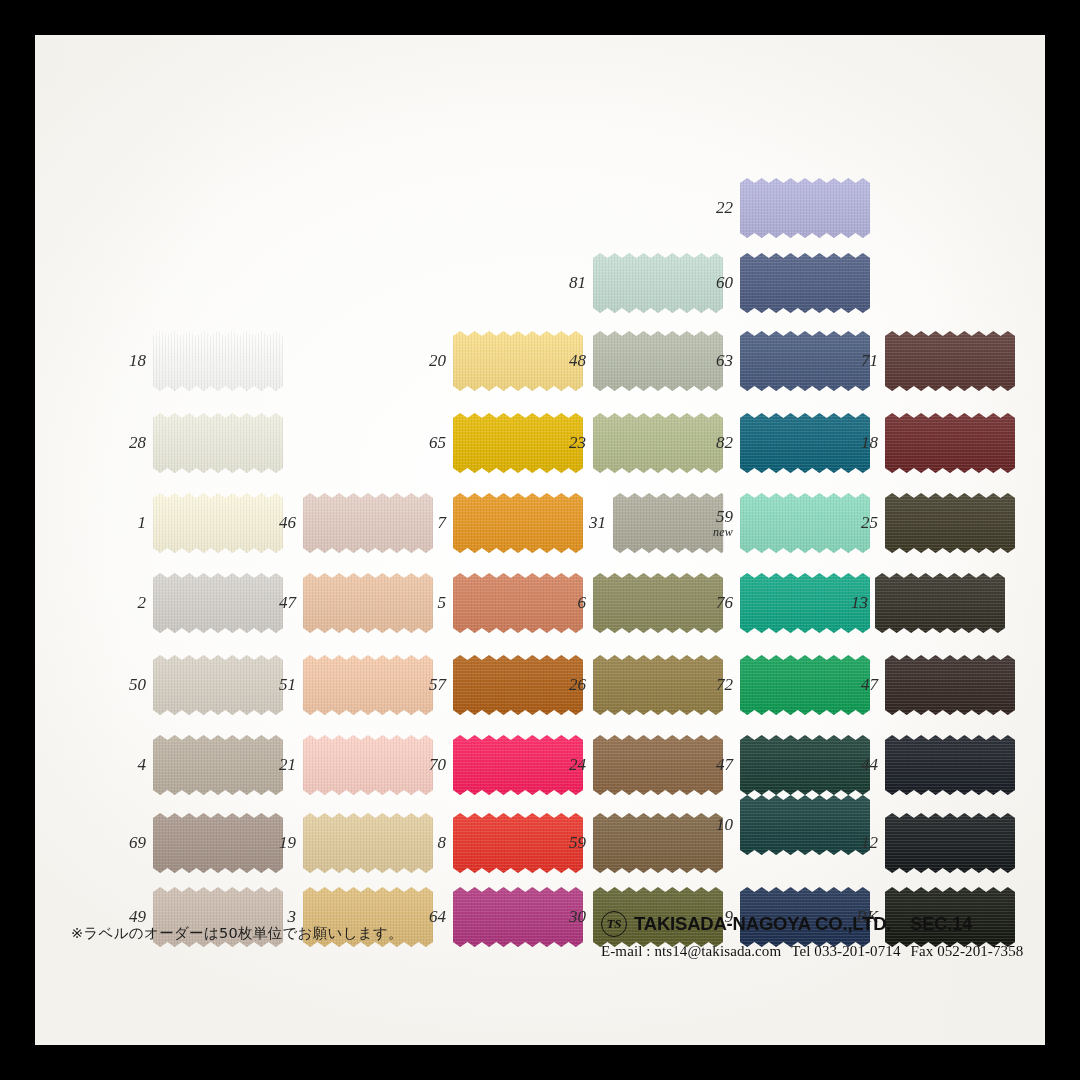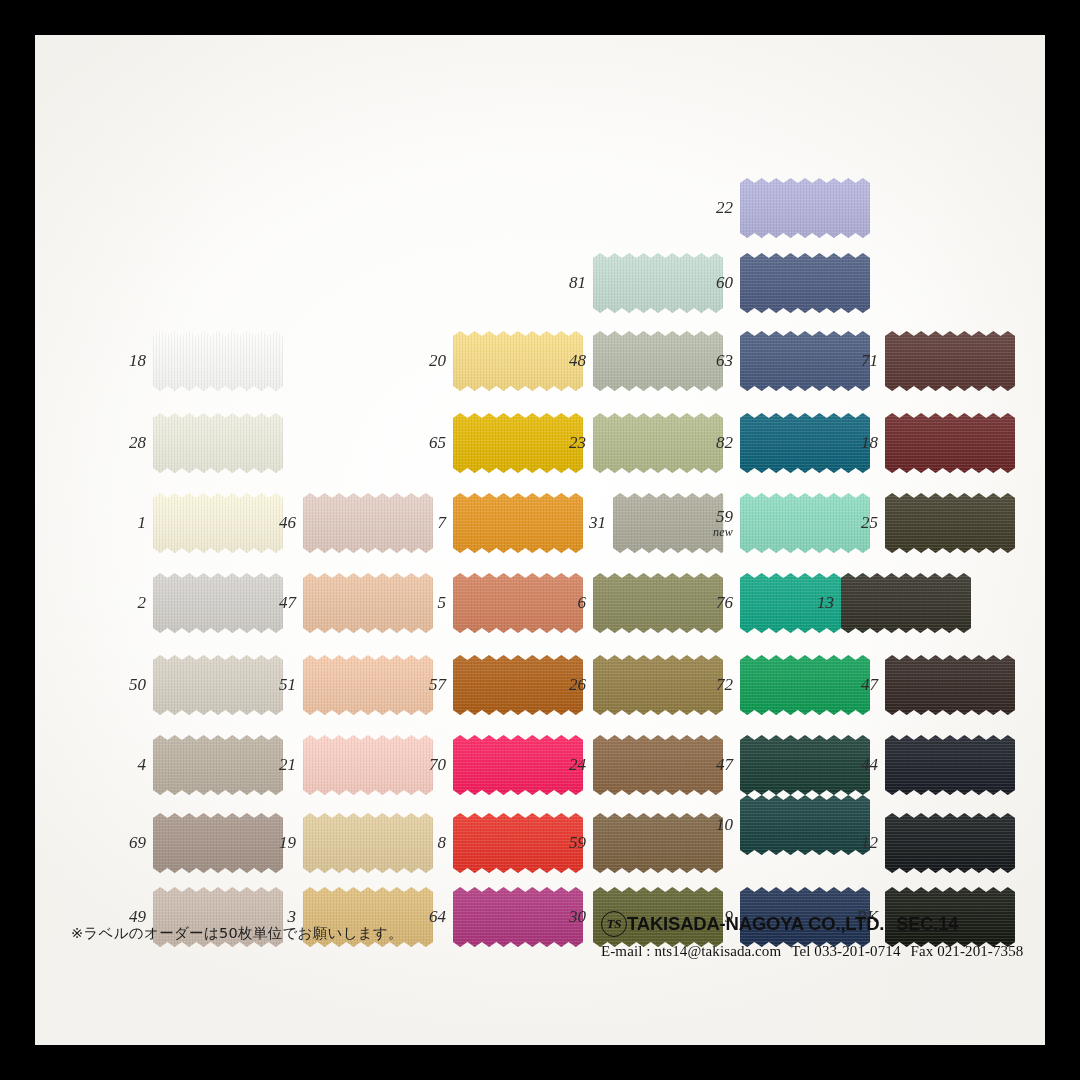--- a/index.html
+++ b/index.html
@@ -77,20 +77,21 @@
     letter-spacing:.3px;
   }
   #footer-right{
     position:absolute;
     left:566px; top:876px;
     width:420px;
   }
   .brand-row{
     display:flex;
     align-items:center;
+    gap:7px;
   }
   .brand-logo{
     width:24px;height:24px;border-radius:50%;
     border:1.6px solid #111;
     display:flex;align-items:center;justify-content:center;
     font-family:"Liberation Serif",serif;
     font-weight:bold;font-size:13px;color:#111;
     font-style:italic;
     flex:0 0 auto;
   }
@@ -296,21 +297,21 @@
         <div class="swatch-label"><span>71</span></div>
       </div>
       <div class="swatch-cell" style="left: 850px; top: 378px; width: 130px; height: 60px;">
         <div class="swatch" style="background-color: rgb(107, 37, 38); clip-path: polygon(0px 5px, 7.22px 0px, 14.44px 5px, 21.67px 0px, 28.89px 5px, 36.11px 0px, 43.33px 5px, 50.56px 0px, 57.78px 5px, 65px 0px, 72.22px 5px, 79.44px 0px, 86.67px 5px, 93.89px 0px, 101.11px 5px, 108.33px 0px, 115.56px 5px, 122.78px 0px, 130px 5px, 130px 55px, 130px 55px, 122.78px 60px, 115.56px 55px, 108.33px 60px, 101.11px 55px, 93.89px 60px, 86.67px 55px, 79.44px 60px, 72.22px 55px, 65px 60px, 57.78px 55px, 50.56px 60px, 43.33px 55px, 36.11px 60px, 28.89px 55px, 21.67px 60px, 14.44px 55px, 7.22px 60px, 0px 55px, 0px 5px);"></div>
         <div class="swatch-label"><span>18</span></div>
       </div>
       <div class="swatch-cell" style="left: 850px; top: 458px; width: 130px; height: 60px;">
         <div class="swatch" style="background-color: rgb(63, 58, 39); clip-path: polygon(0px 5px, 7.22px 0px, 14.44px 5px, 21.67px 0px, 28.89px 5px, 36.11px 0px, 43.33px 5px, 50.56px 0px, 57.78px 5px, 65px 0px, 72.22px 5px, 79.44px 0px, 86.67px 5px, 93.89px 0px, 101.11px 5px, 108.33px 0px, 115.56px 5px, 122.78px 0px, 130px 5px, 130px 55px, 130px 55px, 122.78px 60px, 115.56px 55px, 108.33px 60px, 101.11px 55px, 93.89px 60px, 86.67px 55px, 79.44px 60px, 72.22px 55px, 65px 60px, 57.78px 55px, 50.56px 60px, 43.33px 55px, 36.11px 60px, 28.89px 55px, 21.67px 60px, 14.44px 55px, 7.22px 60px, 0px 55px, 0px 5px);"></div>
         <div class="swatch-label"><span>25</span></div>
       </div>
-      <div class="swatch-cell" style="left: 806px; top: 538px; width: 138px; height: 60px;">
+      <div class="swatch-cell" style="left: 840px; top: 538px; width: 138px; height: 60px;">
         <div class="swatch" style="background-color: rgb(50, 47, 37); clip-path: polygon(0px 5px, 7.22px 0px, 14.44px 5px, 21.67px 0px, 28.89px 5px, 36.11px 0px, 43.33px 5px, 50.56px 0px, 57.78px 5px, 65px 0px, 72.22px 5px, 79.44px 0px, 86.67px 5px, 93.89px 0px, 101.11px 5px, 108.33px 0px, 115.56px 5px, 122.78px 0px, 130px 5px, 130px 55px, 130px 55px, 122.78px 60px, 115.56px 55px, 108.33px 60px, 101.11px 55px, 93.89px 60px, 86.67px 55px, 79.44px 60px, 72.22px 55px, 65px 60px, 57.78px 55px, 50.56px 60px, 43.33px 55px, 36.11px 60px, 28.89px 55px, 21.67px 60px, 14.44px 55px, 7.22px 60px, 0px 55px, 0px 5px);"></div>
         <div class="swatch-label"><span>13</span></div>
       </div>
       <div class="swatch-cell" style="left: 850px; top: 620px; width: 130px; height: 60px;">
         <div class="swatch" style="background-color: rgb(51, 38, 34); clip-path: polygon(0px 5px, 7.22px 0px, 14.44px 5px, 21.67px 0px, 28.89px 5px, 36.11px 0px, 43.33px 5px, 50.56px 0px, 57.78px 5px, 65px 0px, 72.22px 5px, 79.44px 0px, 86.67px 5px, 93.89px 0px, 101.11px 5px, 108.33px 0px, 115.56px 5px, 122.78px 0px, 130px 5px, 130px 55px, 130px 55px, 122.78px 60px, 115.56px 55px, 108.33px 60px, 101.11px 55px, 93.89px 60px, 86.67px 55px, 79.44px 60px, 72.22px 55px, 65px 60px, 57.78px 55px, 50.56px 60px, 43.33px 55px, 36.11px 60px, 28.89px 55px, 21.67px 60px, 14.44px 55px, 7.22px 60px, 0px 55px, 0px 5px);"></div>
         <div class="swatch-label"><span>47</span></div>
       </div>
       <div class="swatch-cell" style="left: 850px; top: 700px; width: 130px; height: 60px;">
         <div class="swatch" style="background-color: rgb(25, 29, 37); clip-path: polygon(0px 5px, 7.22px 0px, 14.44px 5px, 21.67px 0px, 28.89px 5px, 36.11px 0px, 43.33px 5px, 50.56px 0px, 57.78px 5px, 65px 0px, 72.22px 5px, 79.44px 0px, 86.67px 5px, 93.89px 0px, 101.11px 5px, 108.33px 0px, 115.56px 5px, 122.78px 0px, 130px 5px, 130px 55px, 130px 55px, 122.78px 60px, 115.56px 55px, 108.33px 60px, 101.11px 55px, 93.89px 60px, 86.67px 55px, 79.44px 60px, 72.22px 55px, 65px 60px, 57.78px 55px, 50.56px 60px, 43.33px 55px, 36.11px 60px, 28.89px 55px, 21.67px 60px, 14.44px 55px, 7.22px 60px, 0px 55px, 0px 5px);"></div>
         <div class="swatch-label"><span>44</span></div>
@@ -329,16 +330,16 @@
     <div>※ラベルのオーダーは50枚単位でお願いします。</div>
   </div>
 
   <div id="footer-right">
     <div class="brand-row">
       <div class="brand-logo">TS</div>
       <div class="brand-name">TAKISADA-NAGOYA CO.,LTD.</div>
       <div class="brand-sec">SEC.14</div>
     </div>
     <div class="contact-row">
-      <span class="seg">E-mail : nts14@takisada.com</span><span class="seg">Tel 033-201-0714</span><span class="seg">Fax 021-201-7358</span>
+      <span class="seg">E-mail : nts14@takisada.com</span><span class="seg">Tel 033-201-0714</span><span class="seg">Fax 052-201-7358</span>
     </div>
   </div>
 </div>
 
 </body></html>

